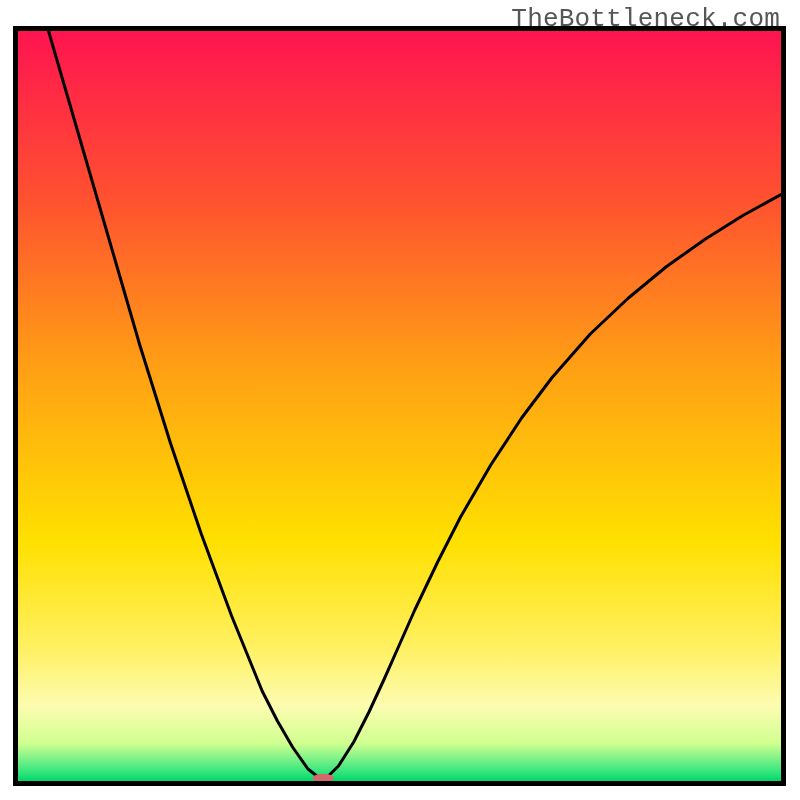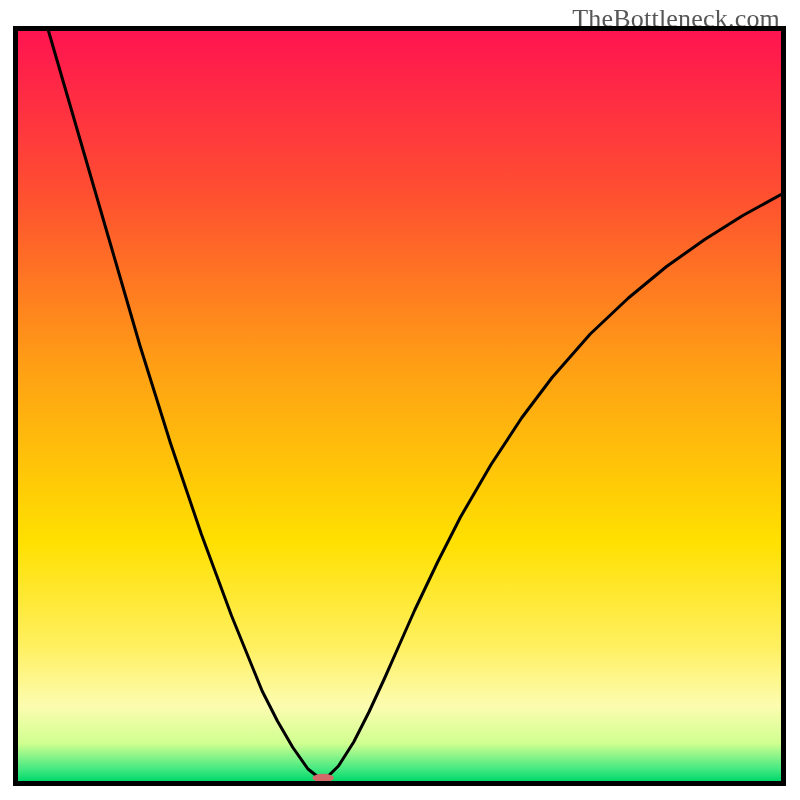--- a/index.html
+++ b/index.html
@@ -12,21 +12,21 @@
   }
   .container {
     position: relative;
     width: 800px;
     height: 800px;
   }
   .watermark {
     position: absolute;
     top: 4px;
     right: 20px;
-    font-family: Liberation Serif, serif;
+    font-family: Liberation Mono, monospace;
     font-size: 26px;
     font-weight: 500;
     color: #565656;
     letter-spacing: 0.2px;
   }
   .plot {
     position: absolute;
     left: 13px;
     top: 26px;
     width: 773px;

